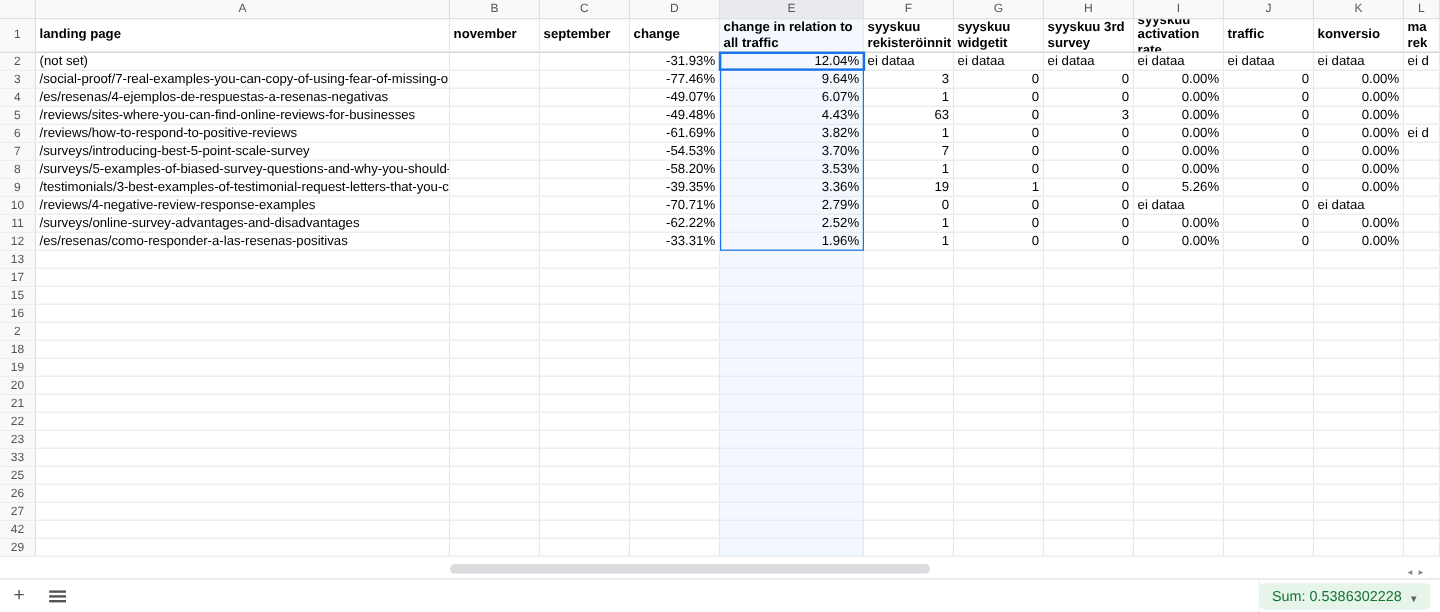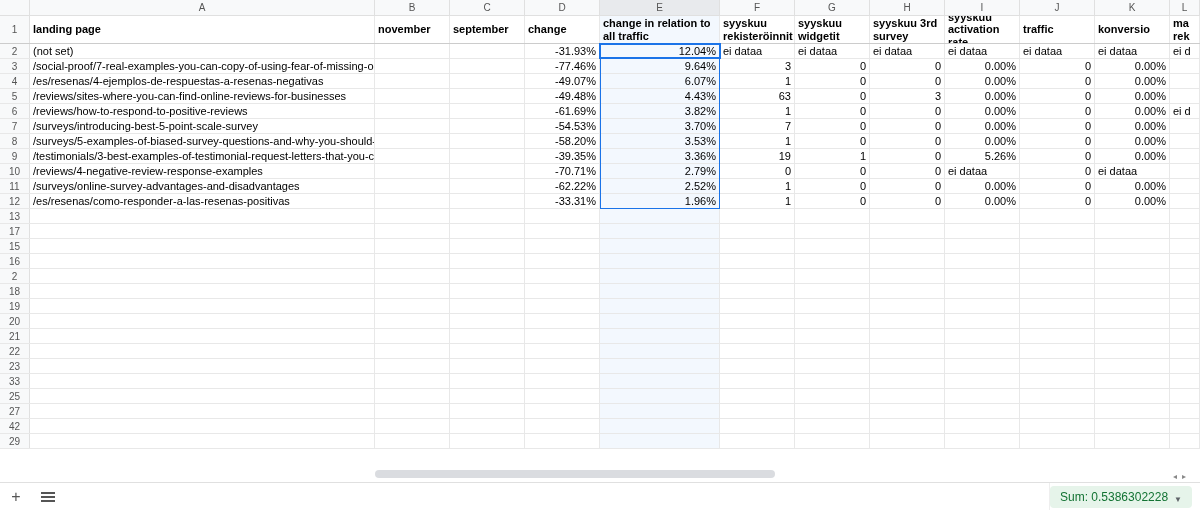--- a/index.html
+++ b/index.html
@@ -605,20 +605,35 @@
           <div class="cell w-E col-selected-highlight text"></div>
           <div class="cell w-F text"></div>
           <div class="cell w-G text"></div>
           <div class="cell w-H text"></div>
           <div class="cell w-I text"></div>
           <div class="cell w-J text"></div>
           <div class="cell w-K text"></div>
           <div class="cell w-L text"></div>
         </div>
         <div class="row">
+          <div class="row-header">26</div>
+          <div class="cell w-A text"></div>
+          <div class="cell w-B text"></div>
+          <div class="cell w-C text"></div>
+          <div class="cell w-D text"></div>
+          <div class="cell w-E col-selected-highlight text"></div>
+          <div class="cell w-F text"></div>
+          <div class="cell w-G text"></div>
+          <div class="cell w-H text"></div>
+          <div class="cell w-I text"></div>
+          <div class="cell w-J text"></div>
+          <div class="cell w-K text"></div>
+          <div class="cell w-L text"></div>
+        </div>
+        <div class="row">
           <div class="row-header">27</div>
           <div class="cell w-A text"></div>
           <div class="cell w-B text"></div>
           <div class="cell w-C text"></div>
           <div class="cell w-D text"></div>
           <div class="cell w-E col-selected-highlight text"></div>
           <div class="cell w-F text"></div>
           <div class="cell w-G text"></div>
           <div class="cell w-H text"></div>
           <div class="cell w-I text"></div>

